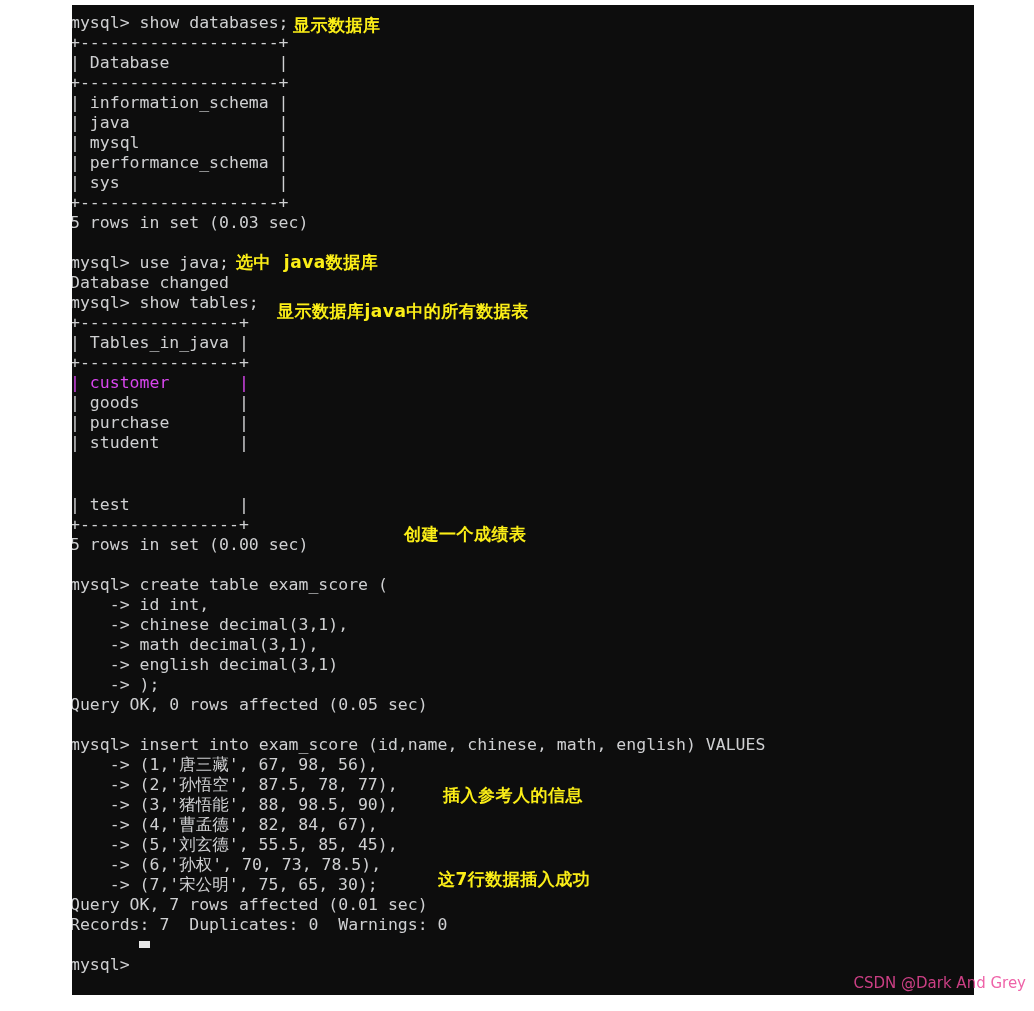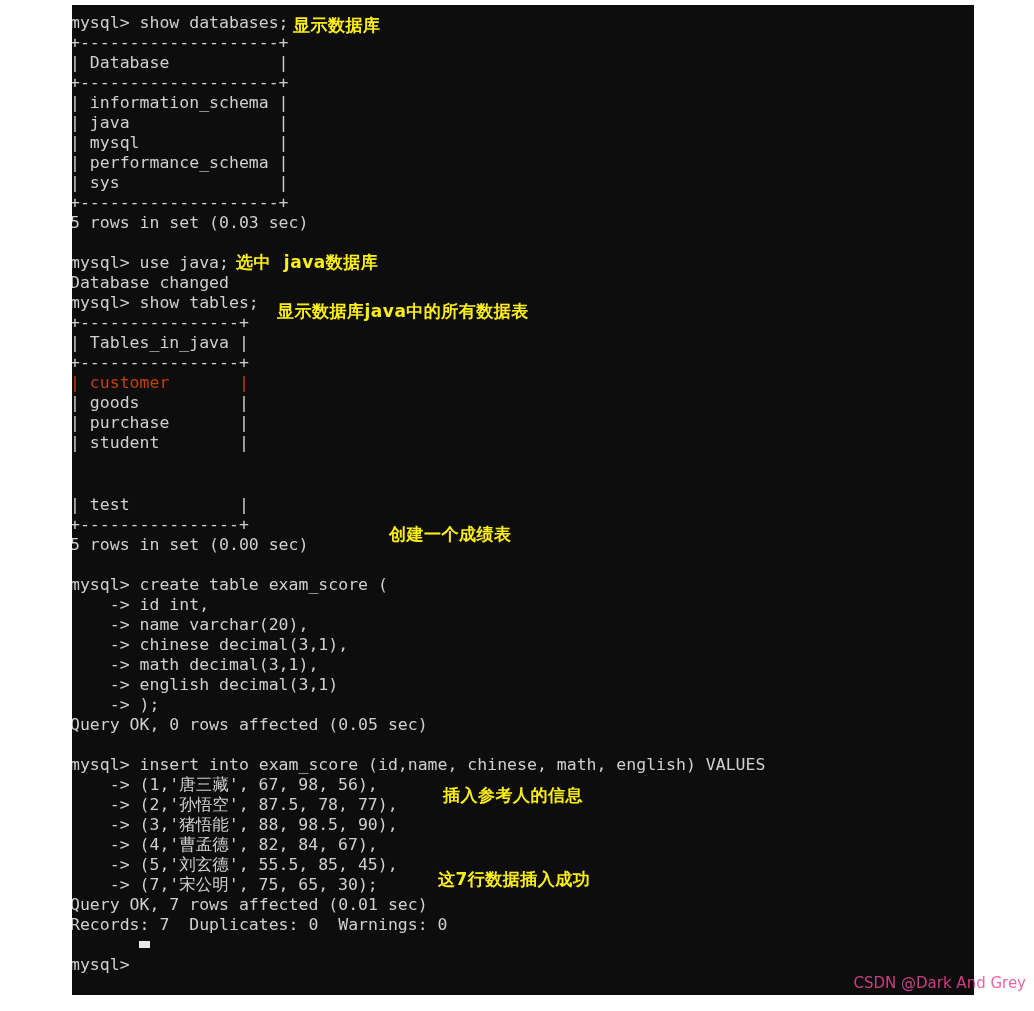--- a/index.html
+++ b/index.html
@@ -90,56 +90,56 @@
         <div class="line" style="color: rgb(207, 208, 210);">| sys                |</div>
         <div class="line" style="color: rgb(207, 208, 210);">+--------------------+</div>
         <div class="line" style="color: rgb(207, 208, 210);">5 rows in set (0.03 sec)</div>
         <div class="line blank" style="color: rgb(207, 208, 210);"> </div>
         <div class="line" style="color: rgb(207, 208, 210);">mysql&gt; use java;</div>
         <div class="line" style="color: rgb(207, 208, 210);">Database changed</div>
         <div class="line" style="color: rgb(207, 208, 210);">mysql&gt; show tables;</div>
         <div class="line" style="color: rgb(207, 208, 210);">+----------------+</div>
         <div class="line" style="color: rgb(207, 208, 210);">| Tables_in_java |</div>
         <div class="line" style="color: rgb(207, 208, 210);">+----------------+</div>
-        <div class="line" style="color: #c2410c;">| customer       |</div>
+        <div class="line" style="color: #d946ef;">| customer       |</div>
         <div class="line" style="color: rgb(207, 208, 210);">| goods          |</div>
         <div class="line" style="color: rgb(207, 208, 210);">| purchase       |</div>
         <div class="line" style="color: rgb(207, 208, 210);">| student        |</div>
         <div class="line" style="color: rgb(207, 208, 210); margin-top: 42px;">| test           |</div>
         <div class="line" style="color: rgb(207, 208, 210);">+----------------+</div>
         <div class="line" style="color: rgb(207, 208, 210);">5 rows in set (0.00 sec)</div>
         <div class="line blank" style="color: rgb(207, 208, 210);"> </div>
         <div class="line" style="color: rgb(207, 208, 210);">mysql&gt; create table exam_score (</div>
         <div class="line" style="color: rgb(207, 208, 210);">    -&gt; id int,</div>
-        <div class="line" style="color: rgb(207, 208, 210);">    -&gt; name varchar(20),</div>
         <div class="line" style="color: rgb(207, 208, 210);">    -&gt; chinese decimal(3,1),</div>
         <div class="line" style="color: rgb(207, 208, 210);">    -&gt; math decimal(3,1),</div>
         <div class="line" style="color: rgb(207, 208, 210);">    -&gt; english decimal(3,1)</div>
         <div class="line" style="color: rgb(207, 208, 210);">    -&gt; );</div>
         <div class="line" style="color: rgb(207, 208, 210);">Query OK, 0 rows affected (0.05 sec)</div>
         <div class="line blank" style="color: rgb(207, 208, 210);"> </div>
         <div class="line" style="color: rgb(207, 208, 210);">mysql&gt; insert into exam_score (id,name, chinese, math, english) VALUES</div>
         <div class="line" style="color: rgb(207, 208, 210);">    -&gt; (1,'唐三藏', 67, 98, 56),</div>
         <div class="line" style="color: rgb(207, 208, 210);">    -&gt; (2,'孙悟空', 87.5, 78, 77),</div>
         <div class="line" style="color: rgb(207, 208, 210);">    -&gt; (3,'猪悟能', 88, 98.5, 90),</div>
         <div class="line" style="color: rgb(207, 208, 210);">    -&gt; (4,'曹孟德', 82, 84, 67),</div>
         <div class="line" style="color: rgb(207, 208, 210);">    -&gt; (5,'刘玄德', 55.5, 85, 45),</div>
+        <div class="line" style="color: rgb(207, 208, 210);">    -&gt; (6,'孙权', 70, 73, 78.5),</div>
         <div class="line" style="color: rgb(207, 208, 210);">    -&gt; (7,'宋公明', 75, 65, 30);</div>
         <div class="line" style="color: rgb(207, 208, 210);">Query OK, 7 rows affected (0.01 sec)</div>
         <div class="line" style="color: rgb(207, 208, 210);">Records: 7  Duplicates: 0  Warnings: 0</div>
         <div class="line blank" style="color: rgb(207, 208, 210);"> </div>
         <div class="line" style="color: rgb(207, 208, 210);">mysql&gt;</div>
       </div>
     <div id="cursor" style="left: 67px; top: 936px; background: rgb(232, 232, 232);"></div>
   </div>
 
   <div id="annotation-layer">
       <div class="annot" style="left: 293px; top: 15px; color: rgb(251, 238, 23);">显示数据库</div>
       <div class="annot" style="left: 236px; top: 252px; color: rgb(251, 238, 23);">选中  java数据库</div>
       <div class="annot" style="left: 277px; top: 301px; color: rgb(251, 238, 23);">显示数据库java中的所有数据表</div>
-      <div class="annot" style="left: 389px; top: 524px; color: rgb(251, 238, 23);">创建一个成绩表</div>
+      <div class="annot" style="left: 404px; top: 524px; color: rgb(251, 238, 23);">创建一个成绩表</div>
       <div class="annot" style="left: 443px; top: 785px; color: rgb(251, 238, 23);">插入参考人的信息</div>
       <div class="annot" style="left: 438px; top: 869px; color: rgb(251, 238, 23);">这7行数据插入成功</div>
     </div>
 
   <div id="watermark" style="color: #ec4899;">CSDN @Dark And Grey</div>
 
 </div>
 
 </body></html>

